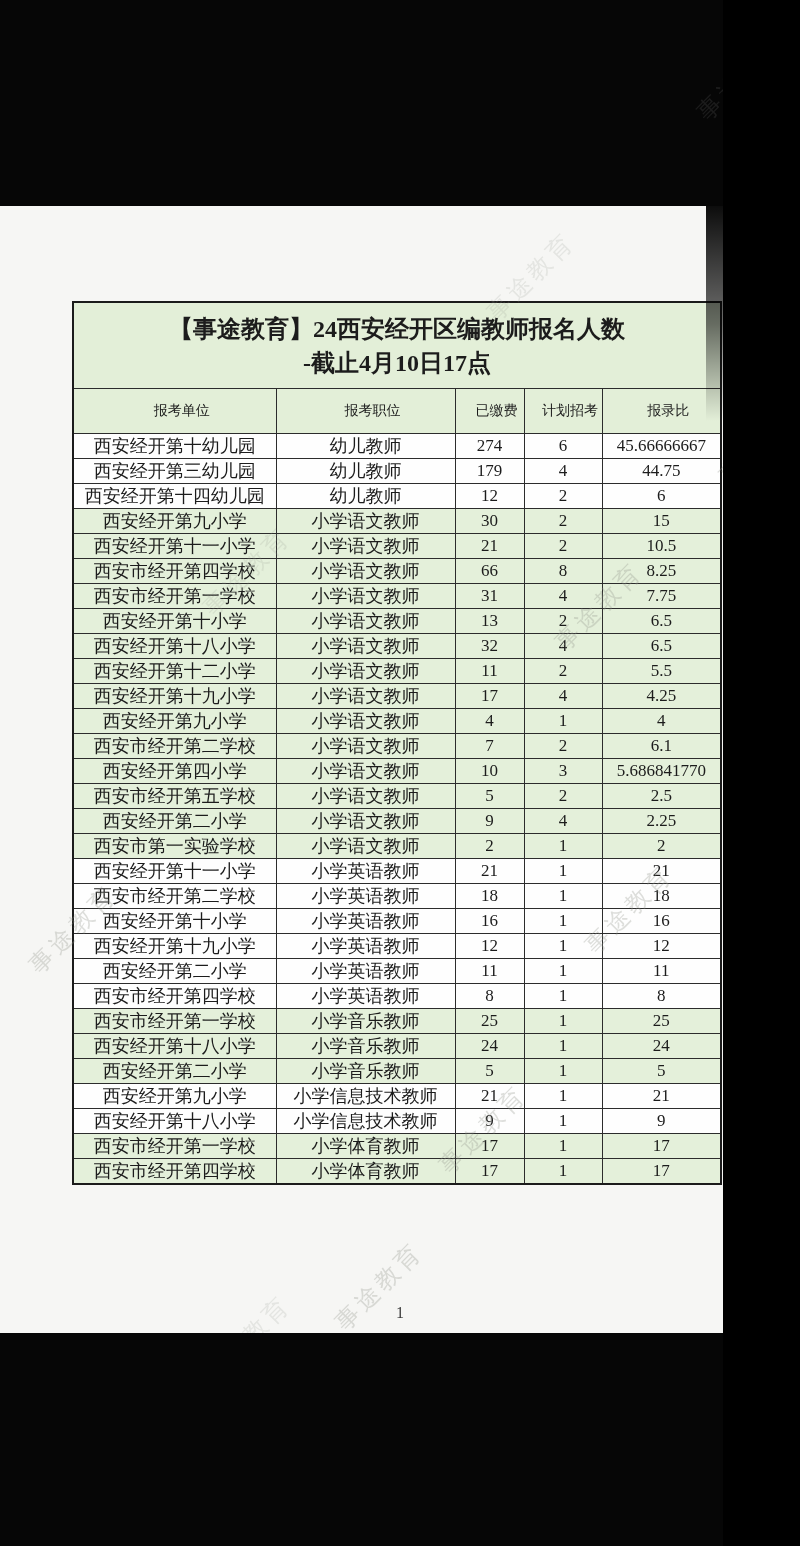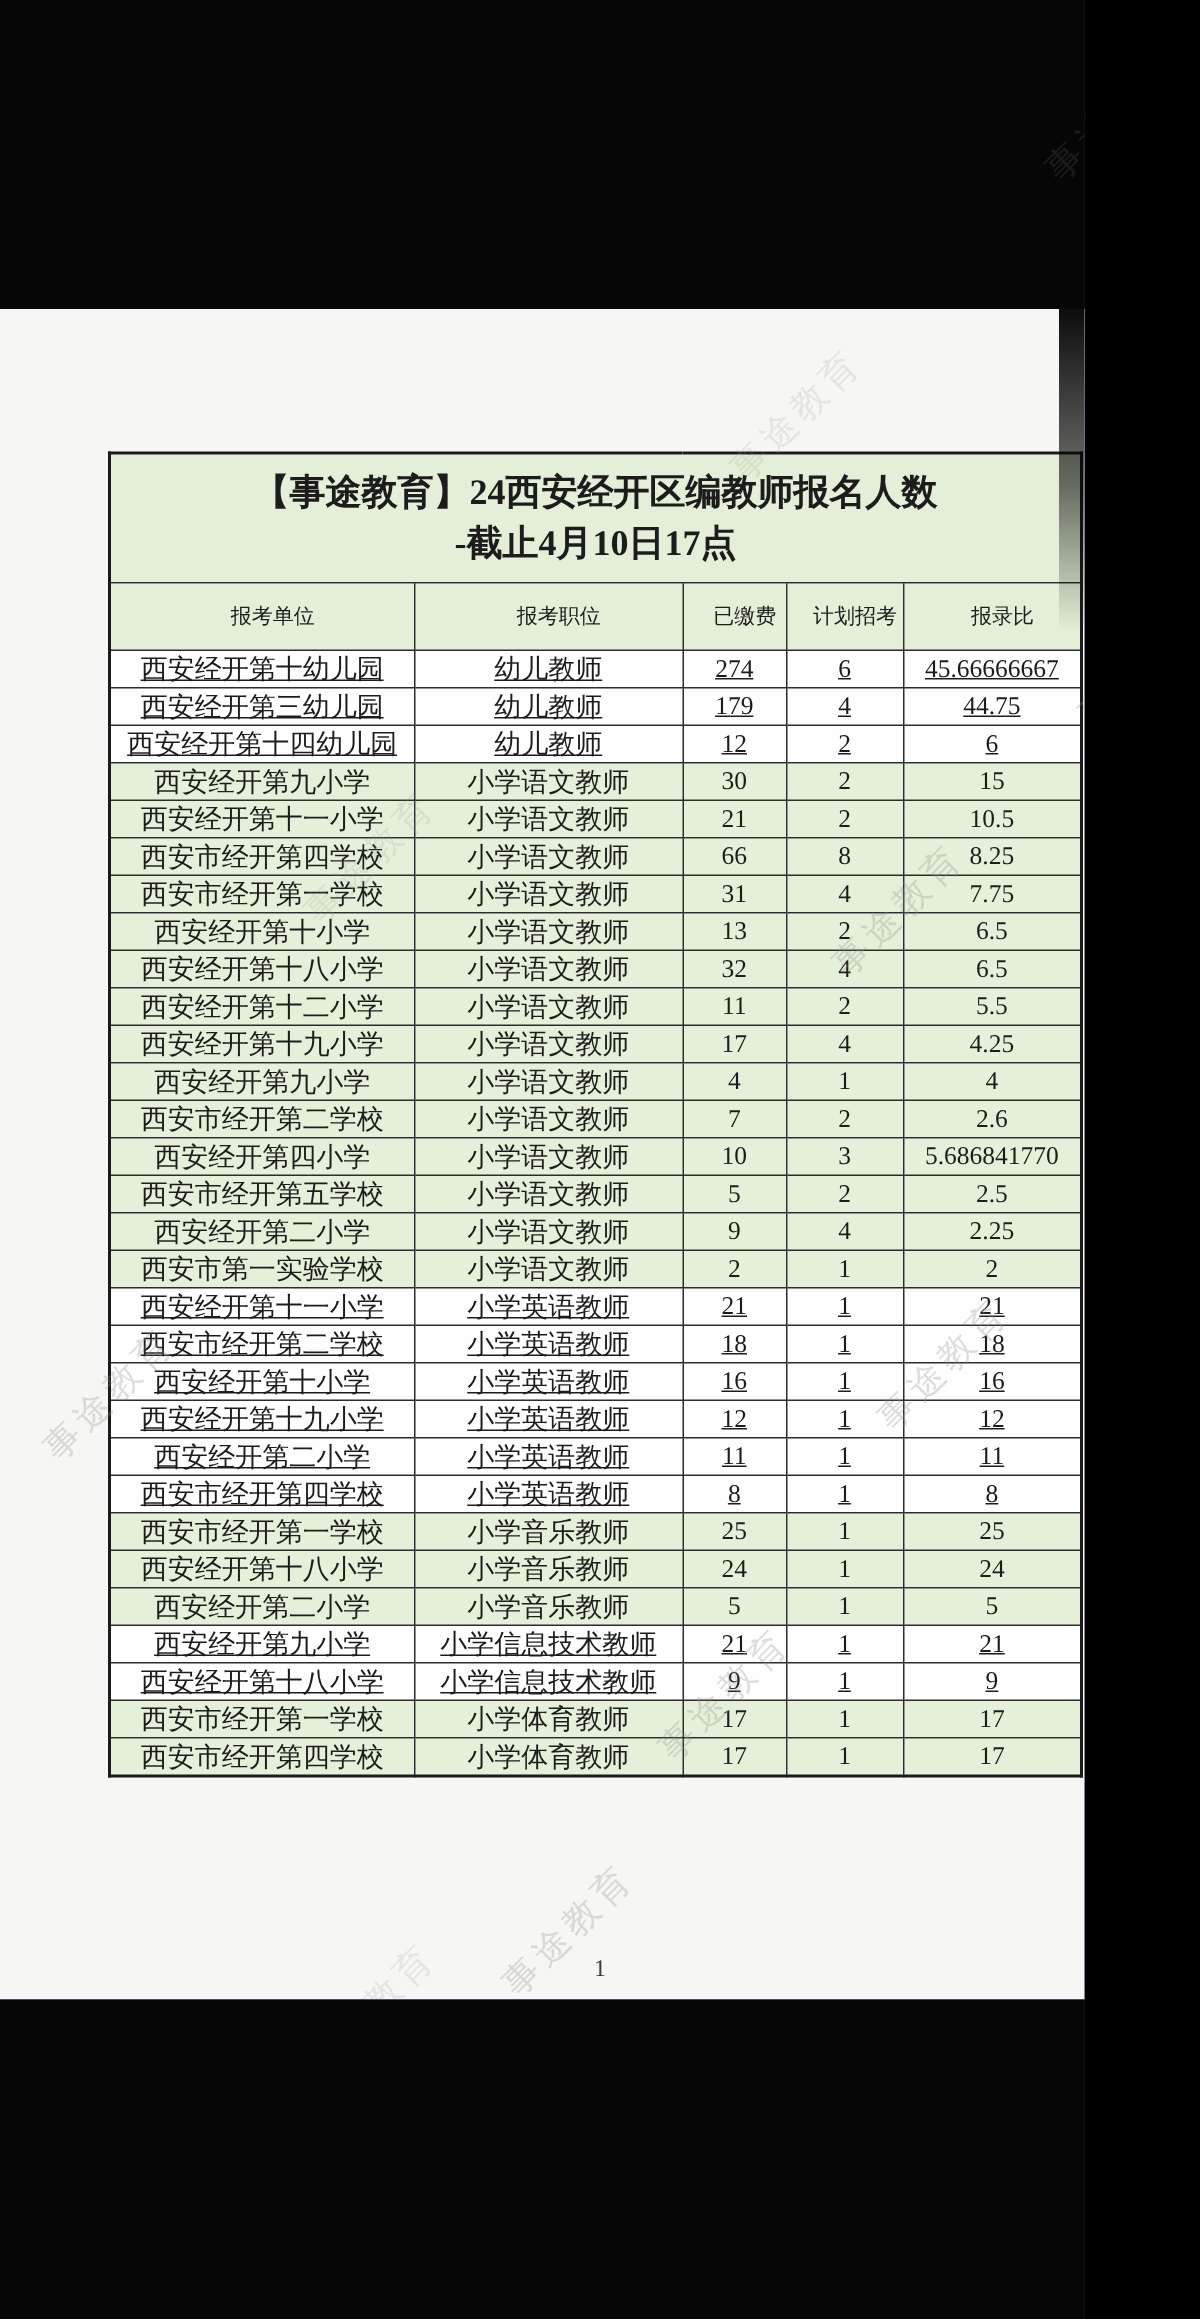--- a/index.html
+++ b/index.html
@@ -43,21 +43,21 @@
   tr.header-row th{
     height:44px;
     background:#e3efd8;
     font-size:14px;font-weight:normal;padding-left:14px;
   }
   tbody td{
     height:24px;line-height:24px;
     font-size:18px;
   }
   tbody td.num{font-size:17px;}
-  tr.row-white td{background:#fefefe;text-decoration:underline;}
+  tr.row-white td{background:#fefefe;}
   tr.row-green td{background:#e4f0da;}
   .page-number{
     position:absolute;left:0;top:1098px;width:800px;
     text-align:center;font-size:16px;color:#3c3c3c;
   }
   .wm{
     position:absolute;
     transform:rotate(-45deg);
     transform-origin:left top;
     font-size:24px;letter-spacing:4px;
@@ -183,21 +183,21 @@
             <td>小学语文教师</td>
             <td class="num">4</td>
             <td class="num">1</td>
             <td class="num">4</td>
           </tr>
           <tr class="row-green">
             <td>西安市经开第二学校</td>
             <td>小学语文教师</td>
             <td class="num">7</td>
             <td class="num">2</td>
-            <td class="num">2.6</td>
+            <td class="num">6.1</td>
           </tr>
           <tr class="row-green">
             <td>西安经开第四小学</td>
             <td>小学语文教师</td>
             <td class="num">10</td>
             <td class="num">3</td>
             <td class="num">5.686841770</td>
           </tr>
           <tr class="row-green">
             <td>西安市经开第五学校</td>

